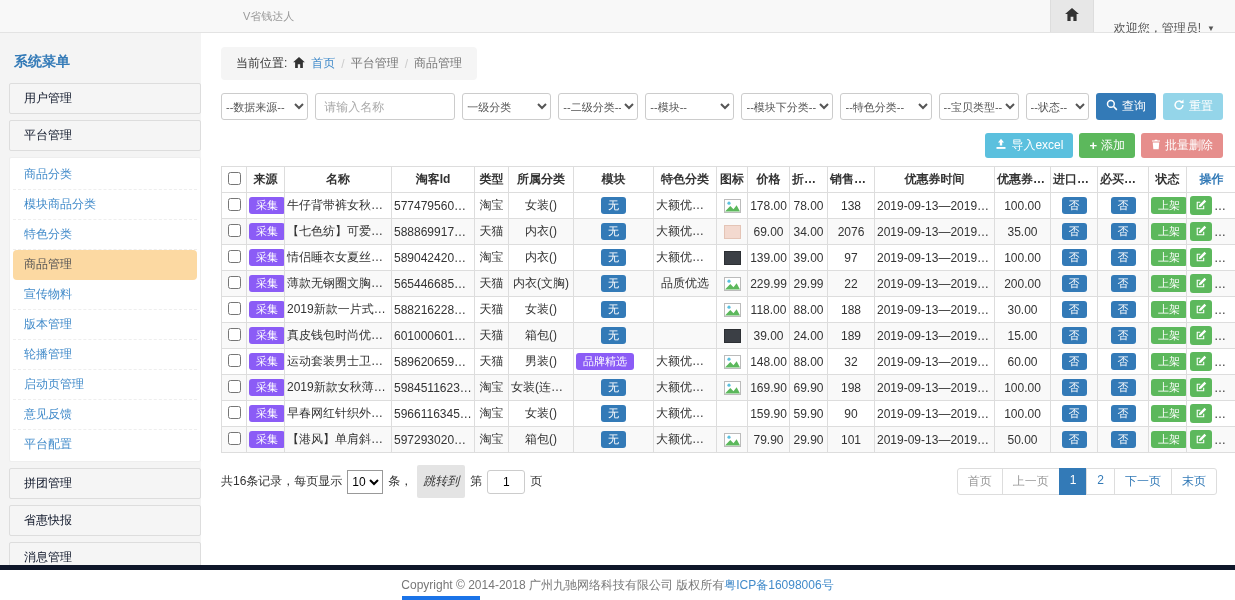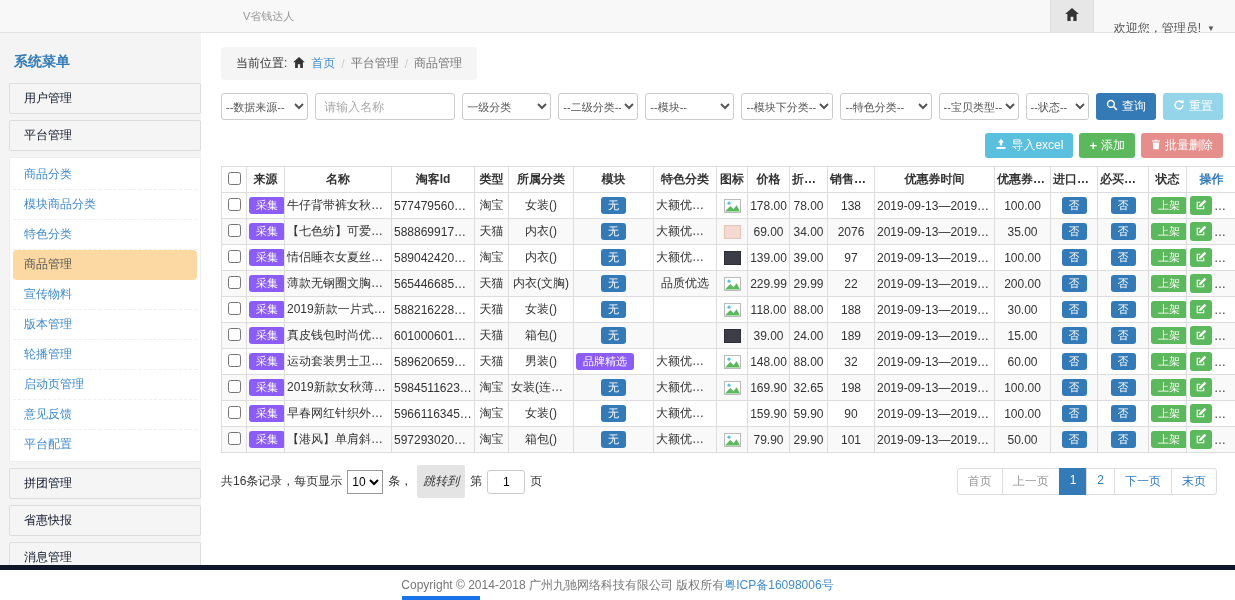--- a/index.html
+++ b/index.html
@@ -485,21 +485,21 @@
             <td>淘宝</td>
             <td>女装(连衣裙)</td>
             <td><span class="tag tag-blue">无</span></td>
             <td>大额优惠券</td>
             <td><span class="thumb"><svg width="17" height="14" viewBox="0 0 17 14">
                   <rect x="0.5" y="0.5" width="16" height="13" fill="#fff" stroke="#bbb"></rect>
                   <circle cx="5" cy="4.2" r="1.6" fill="#5bc0de"></circle>
                   <path d="M1 12.5 L6.3 7 L9.5 10.3 L12.6 6.2 L16 12.5 Z" fill="#5cb85c"></path>
                 </svg></span></td>
             <td>169.90</td>
-            <td>32.65</td>
+            <td>69.90</td>
             <td>198</td>
             <td>2019-09-13—2019-09-17</td>
             <td>100.00</td>
             <td><span class="tag tag-blue">否</span></td>
             <td><span class="tag tag-blue">否</span></td>
             <td><span class="tag tag-green">上架</span></td>
             <td><button class="mini-btn mini-green">
                 <span><svg width="11" height="11" viewBox="0 0 16 16" fill="#fff">
                     <path d="M12.3 1.2 L14.8 3.7 L7.3 11.2 L4.2 11.8 L4.8 8.7 Z"></path>
                     <path d="M1 4 H6.2 V5.6 H2.6 V13.4 H10.4 V9.8 H12 V15 H1 Z"></path>

